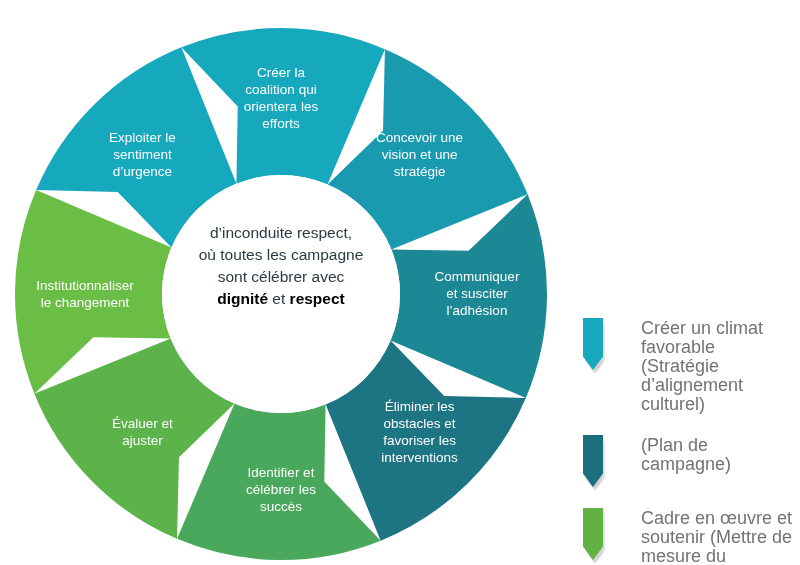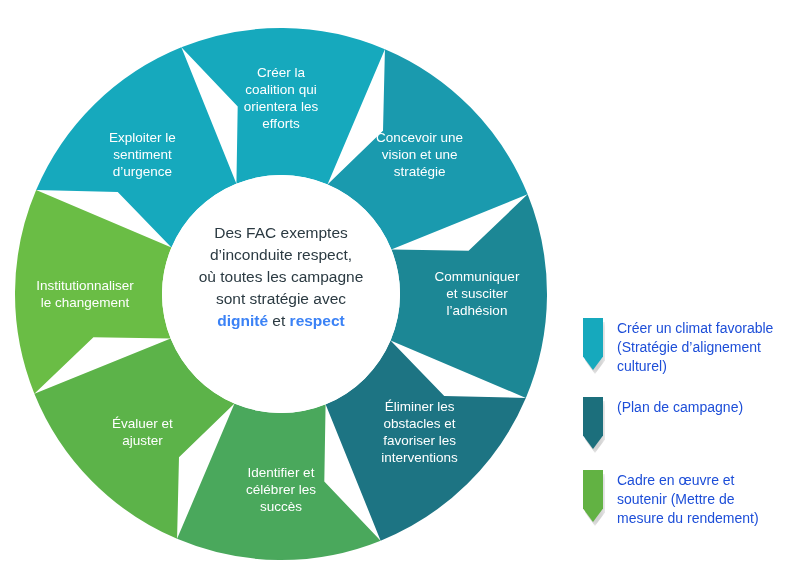--- a/index.html
+++ b/index.html
@@ -24,21 +24,21 @@
   .center-text{
     position:absolute;
     left:162px; top:222px;
     width:236px;
     text-align:center;
     font-size:15.5px;
     line-height:22px;
     color:#2b3a42;
     font-family:"Liberation Sans", sans-serif;
   }
-  .center-text b{font-weight:bold;color:#3b82f6;}
+  .center-text b{font-weight:bold;color:#000000;}
 
   
   #legend{
     position:absolute;
     left:582px; top:318px;
     width:215px;
   }
   .legend-row{
     position:relative;
     display:flex;
@@ -60,24 +60,25 @@
   .swatch-shadow{
     position:absolute;left:2px;top:4px;
     width:20px;height:52px;
     background:rgba(0,0,0,0.18);
     filter:blur(3px);
     -webkit-clip-path:polygon(0 0,100% 0,100% 74%,50% 100%,0 74%);
     clip-path:polygon(0 0,100% 0,100% 74%,50% 100%,0 74%);
     z-index:-1;
   }
   .legend-label{
-    font-size:14px;
+    font-size:18px;
     line-height:19px;
-    color:#1d4ed8;
+    color:#737373;
     padding-top:1px;
+    margin-left:24px;
   }
 </style>
 </head>
 <body>
 
 <div id="stage">
 
   <svg id="wheel" viewBox="0 0 800 565">
     <defs>
       <linearGradient id="gradA" x1="0" y1="0" x2="1" y2="1">
@@ -102,24 +103,23 @@
         <text class="seg-label" x="418.5929291125633"><tspan x="418.5929291125633" y="407.0929291125633">Éliminer les</tspan><tspan x="418.5929291125633" y="424.0929291125633">obstacles et</tspan><tspan x="418.5929291125633" y="441.0929291125633">favoriser les</tspan><tspan x="418.5929291125633" y="458.0929291125633">interventions</tspan></text>
         <text class="seg-label" x="280"><tspan x="280" y="473">Identifier et</tspan><tspan x="280" y="490">célébrer les</tspan><tspan x="280" y="507">succès</tspan></text>
         <text class="seg-label" x="141.4070708874367"><tspan x="141.4070708874367" y="424.0929291125633">Évaluer et</tspan><tspan x="141.4070708874367" y="441.0929291125633">ajuster</tspan></text>
         <text class="seg-label" x="84"><tspan x="84" y="285.5">Institutionnaliser</tspan><tspan x="84" y="302.5">le changement</tspan></text>
         <text class="seg-label" x="141.40707088743665"><tspan x="141.40707088743665" y="138.4070708874367">Exploiter le</tspan><tspan x="141.40707088743665" y="155.4070708874367">sentiment</tspan><tspan x="141.40707088743665" y="172.4070708874367">d’urgence</tspan></text>
       </g>
     <circle id="hub" cx="280" cy="294" r="119" fill="#ffffff"></circle>
   </svg>
 
   <div class="center-text">
-    <div>Des FAC exemptes</div>
     <div>d’inconduite respect,</div>
     <div>où toutes les campagne</div>
-    <div>sont stratégie avec</div>
+    <div>sont célébrer avec</div>
     <div><b>dignité</b><span> et </span><b>respect</b></div>
   </div>
 
   <div id="legend">
       <div class="legend-row">
         <div class="swatch-wrap">
           <div class="swatch-shadow"></div>
           <div class="swatch" style="background: rgb(22, 169, 189);"></div>
         </div>
         <div class="legend-label">

